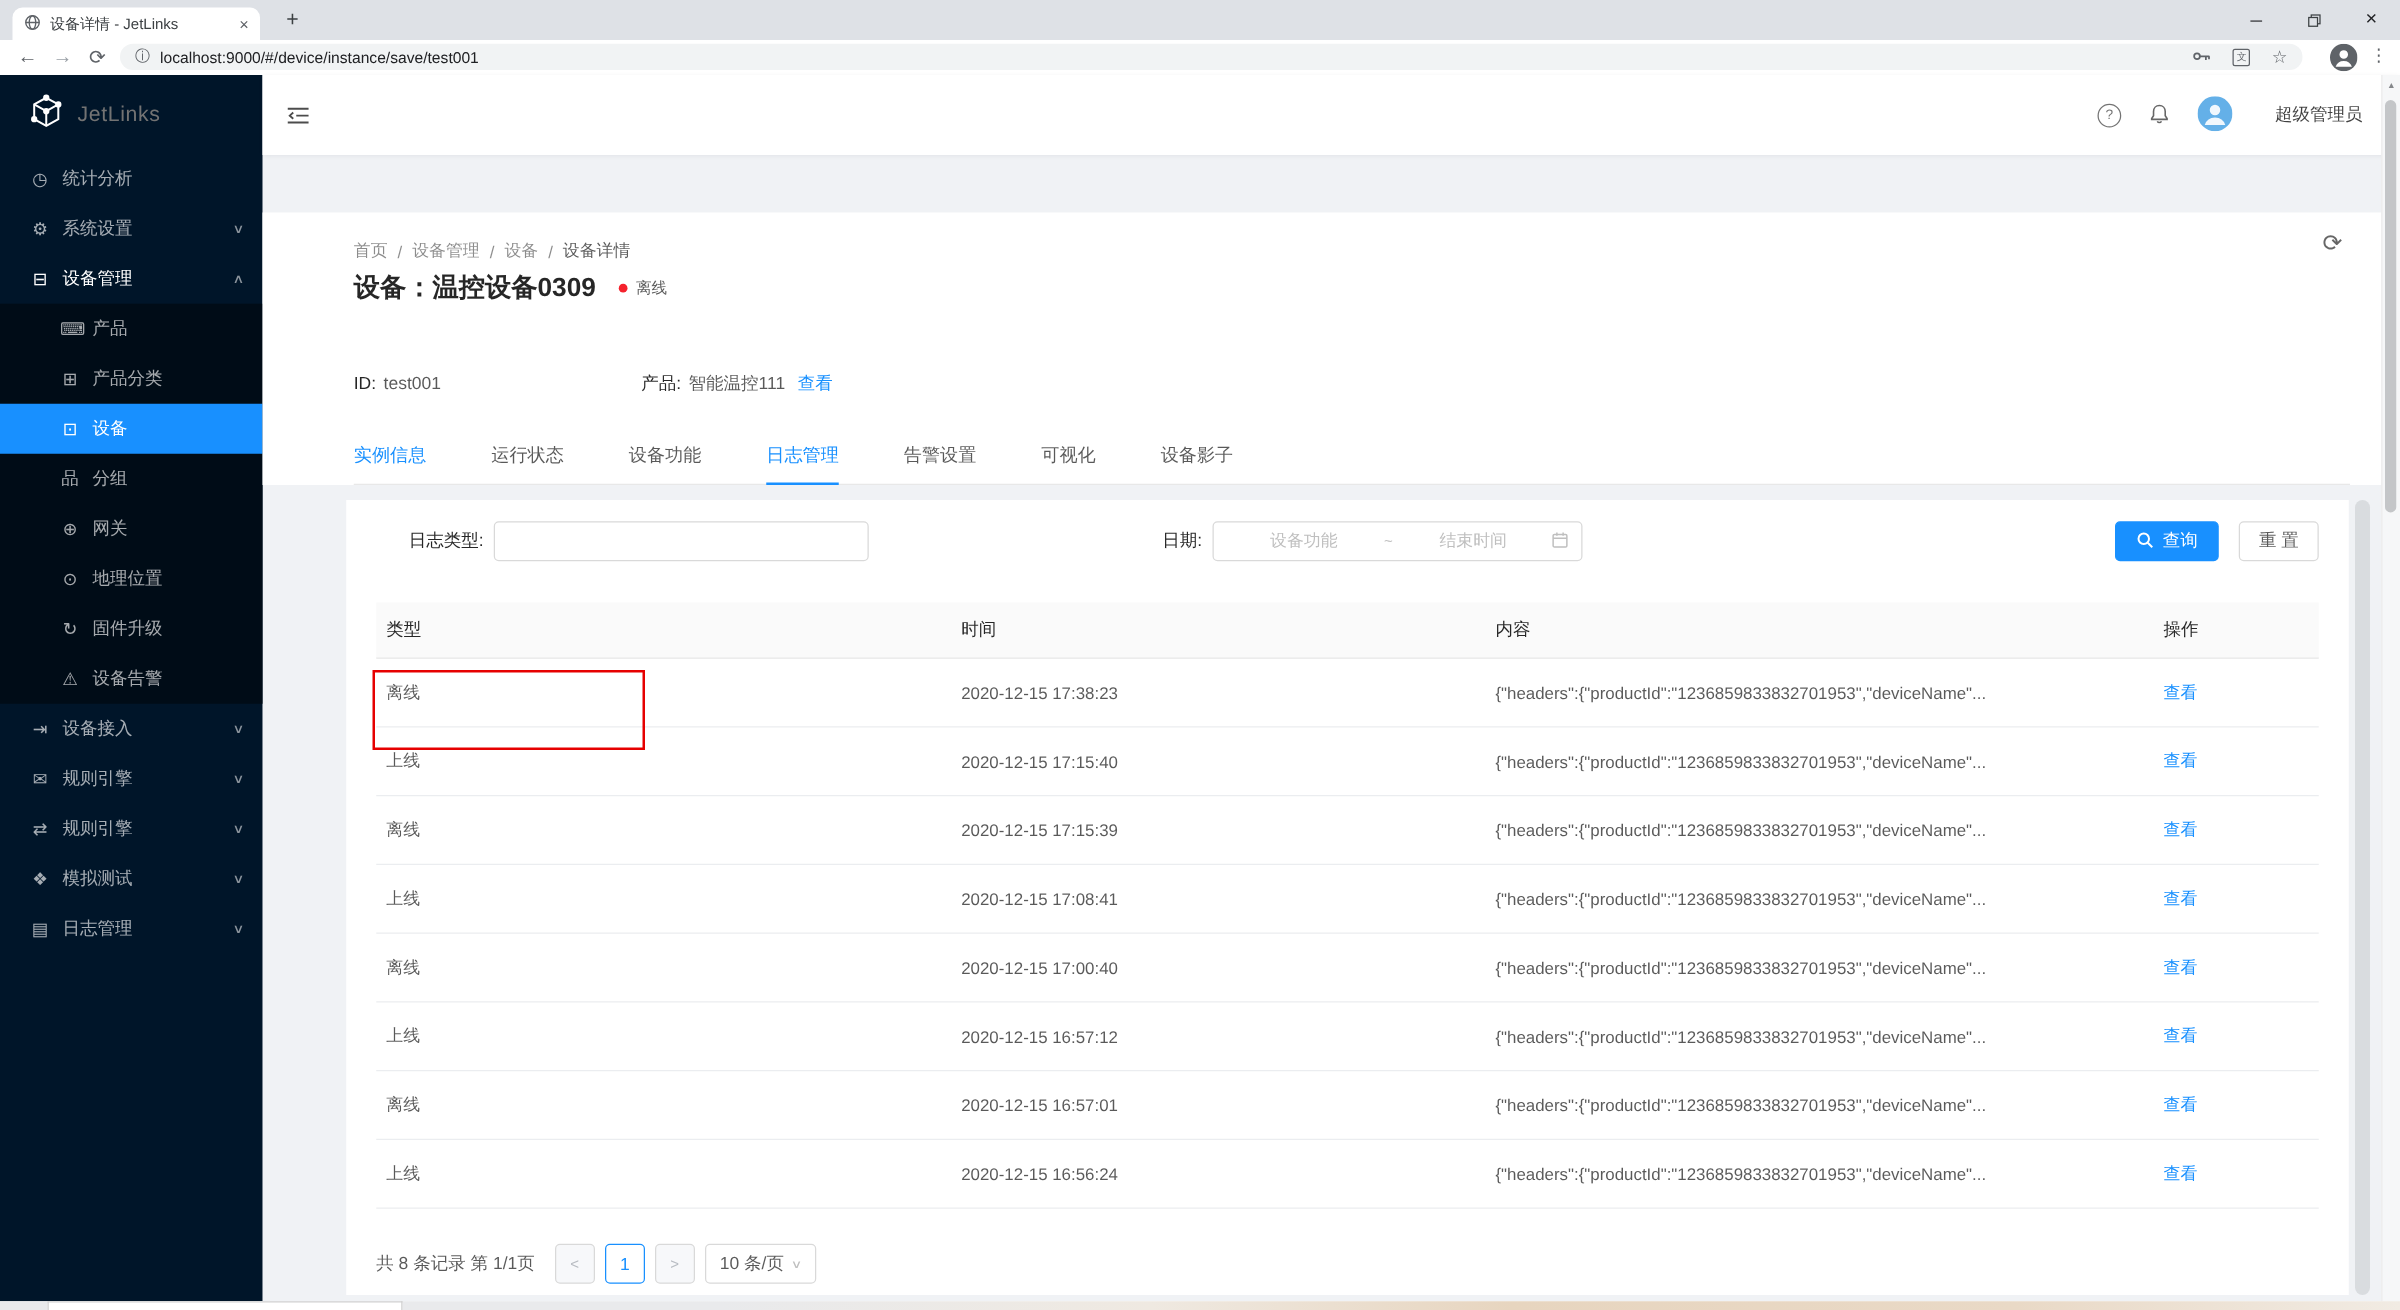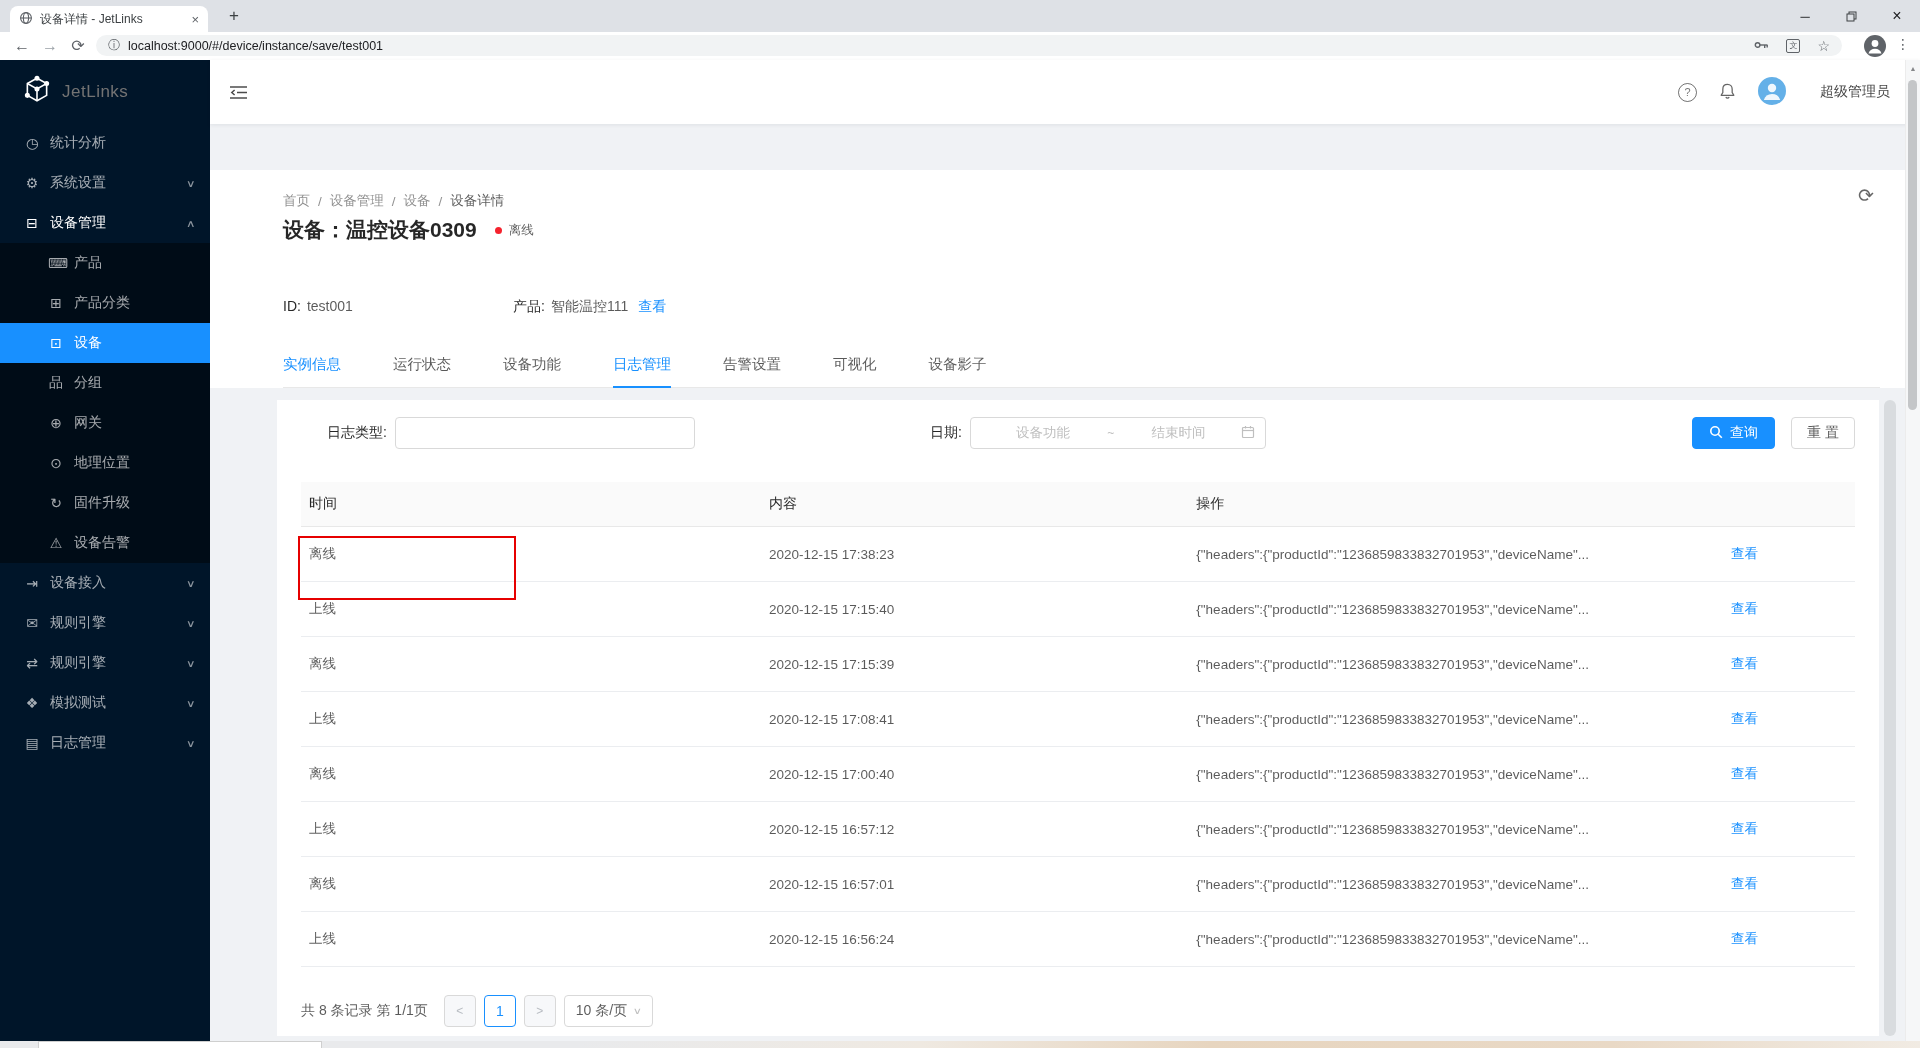--- a/index.html
+++ b/index.html
@@ -380,20 +380,21 @@
             </svg>
           </span>
           <span>查询</span>
         </button>
         <button class="btn-default">重 置</button>
       </div>
     </div>
 
     <div class="table-wrap">
       <div class="tr-grid thead">
+        <div>类型</div>
         <div>时间</div>
         <div>内容</div>
         <div>操作</div>
       </div>
 
       <div class="tr-grid trow">
         <div>离线</div>
         <div>2020-12-15 17:38:23</div>
         <div>{"headers":{"productId":"1236859833832701953","deviceName"...</div>
         <div class="cell-link">查看</div>

